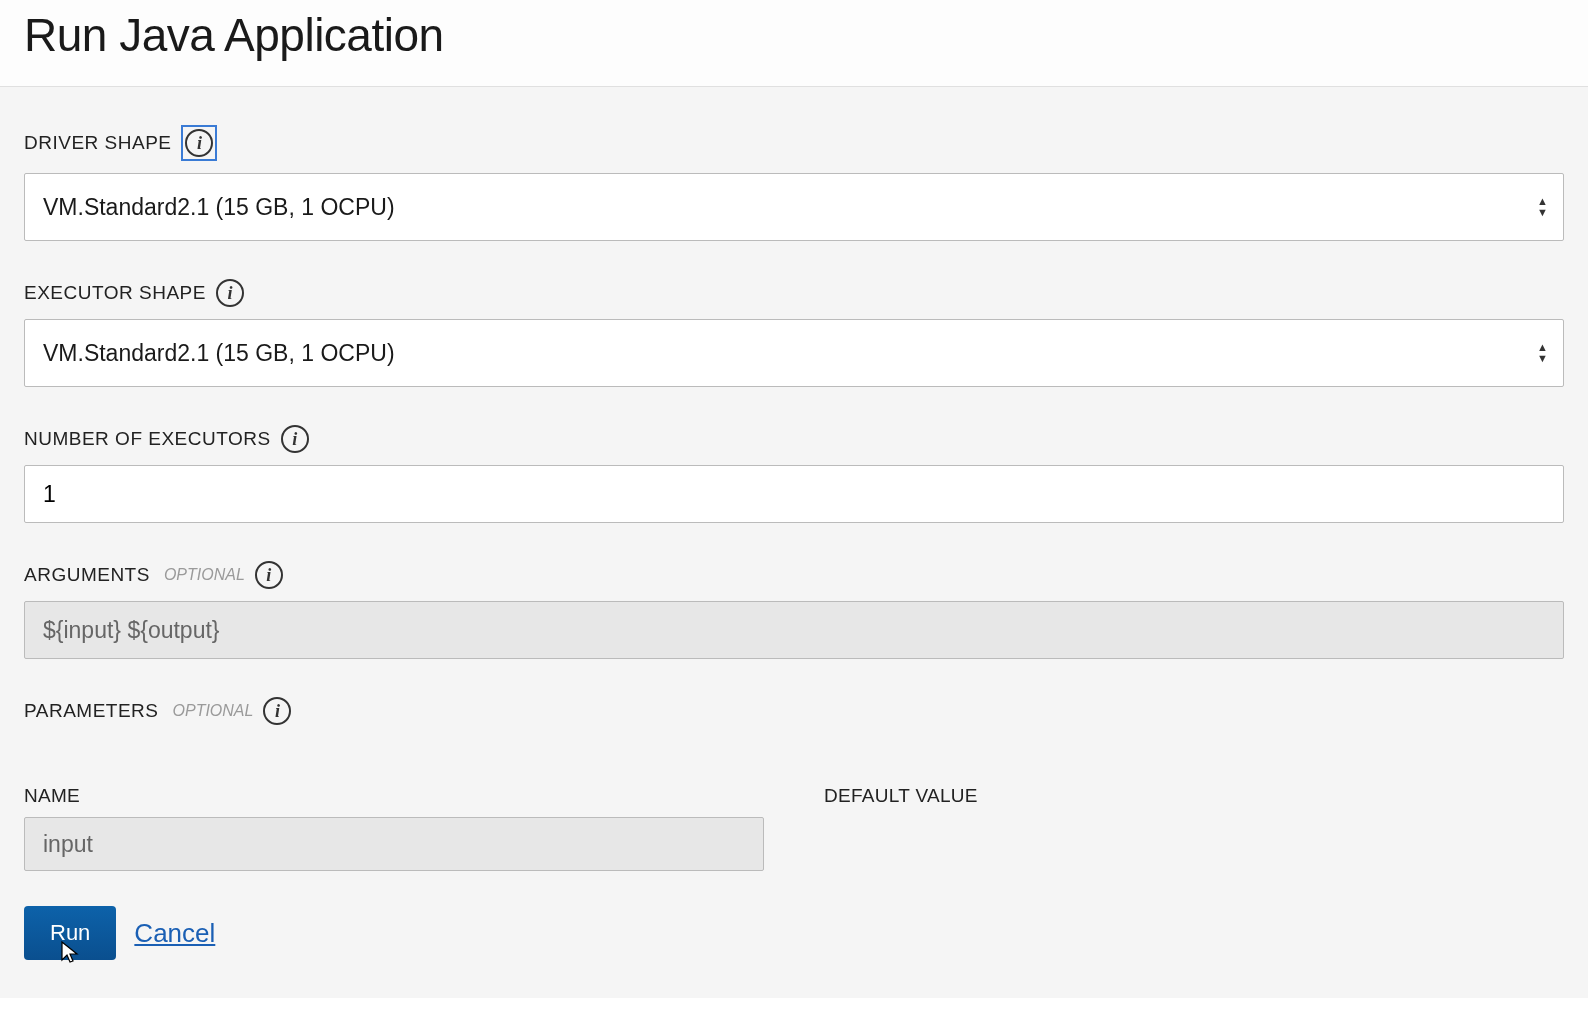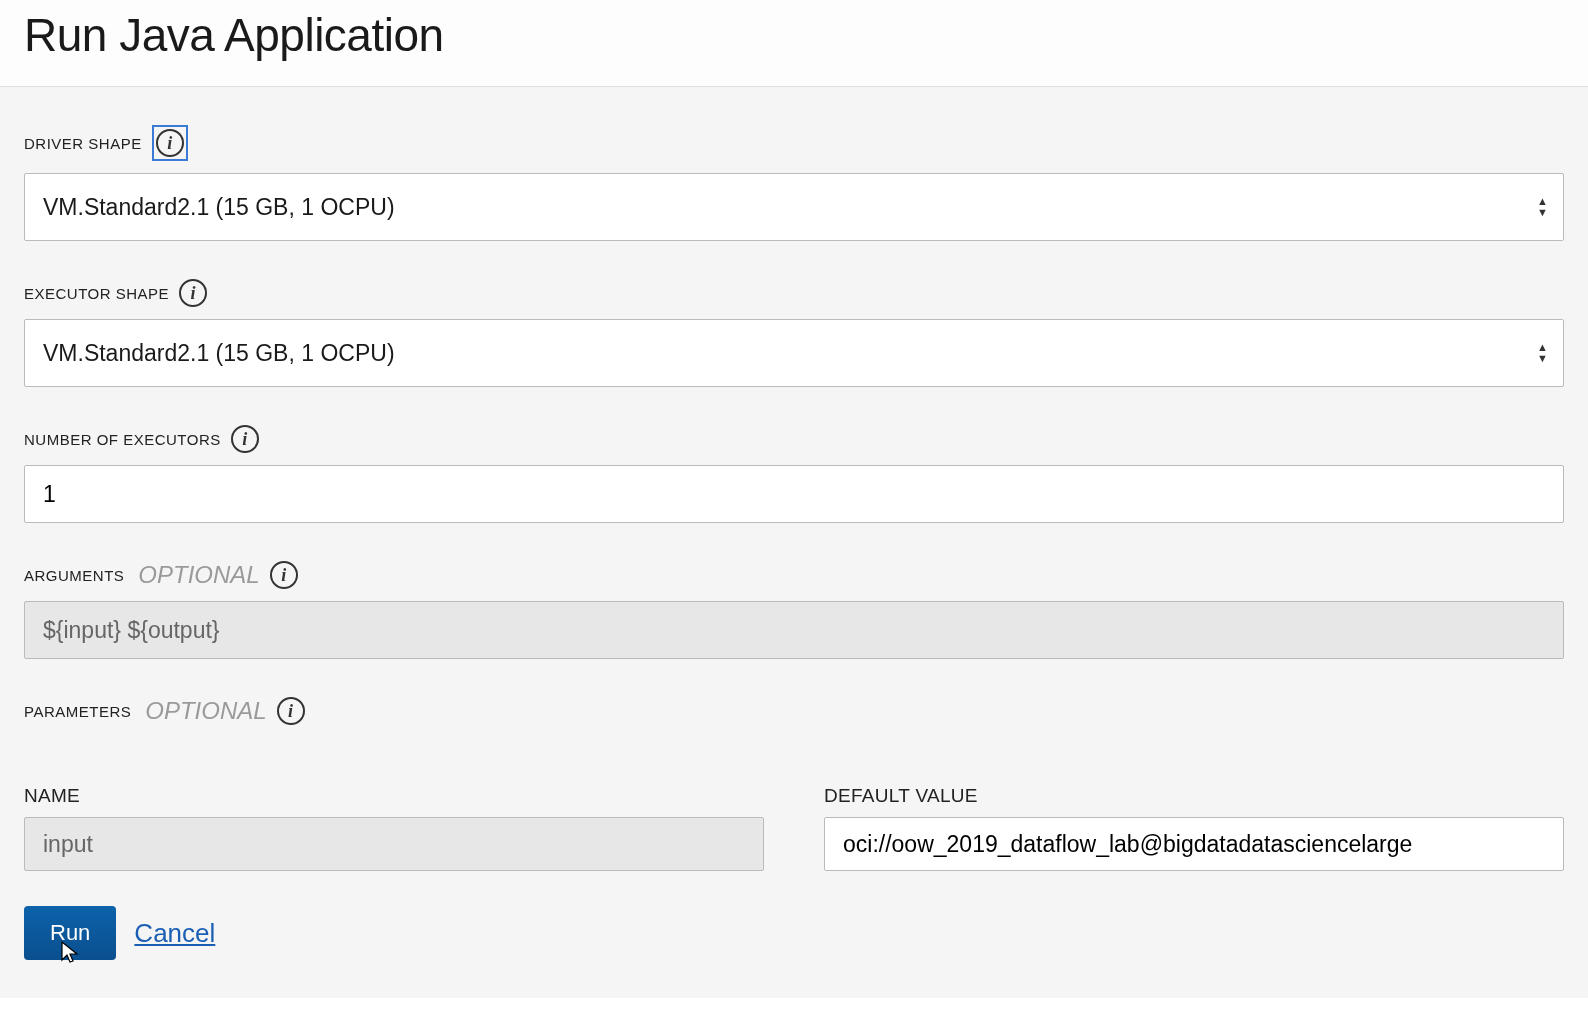--- a/index.html
+++ b/index.html
@@ -27,26 +27,26 @@
     margin-bottom: 38px;
   }
   
   .label-row {
     display: flex;
     align-items: center;
     gap: 10px;
     margin-bottom: 12px;
   }
   .field-label {
-    font-size: 15px;
+    font-size: 19px;
     letter-spacing: 0.5px;
     color: #222;
   }
   .optional {
-    font-size: 24px;
+    font-size: 16px;
     font-style: italic;
     color: #9a9a9a;
     margin-left: 4px;
     letter-spacing: 0;
   }
   
   .info-icon {
     display: inline-flex;
     align-items: center;
     justify-content: center;
@@ -242,21 +242,20 @@
       <span class="optional">OPTIONAL</span>
       <span class="info-icon">i</span>
     </div>
     <div class="param-cols">
       <div class="param-col">
         <div class="sub-label">NAME</div>
         <input class="text-input readonly" type="text" readonly="" style="height: 54px;" value="input">
       </div>
       <div class="param-col">
         <div class="sub-label">DEFAULT VALUE</div>
-        <input class="text-input" type="text" style="height: 54px;" value="oci://oow_2019_dataflow_lab@bigdatadatasciencelarge">
       </div>
     </div>
   </div>
 
   <div class="footer">
     <button class="run-btn">
       <span>Run</span>
       <svg class="cursor" width="22" height="26" viewBox="0 0 22 26">
         <path d="M3 2 L3 20 L8 15 L11 22 L14 21 L11 14 L18 14 Z" fill="#fff" stroke="#000" stroke-width="1.2"></path>
       </svg>

